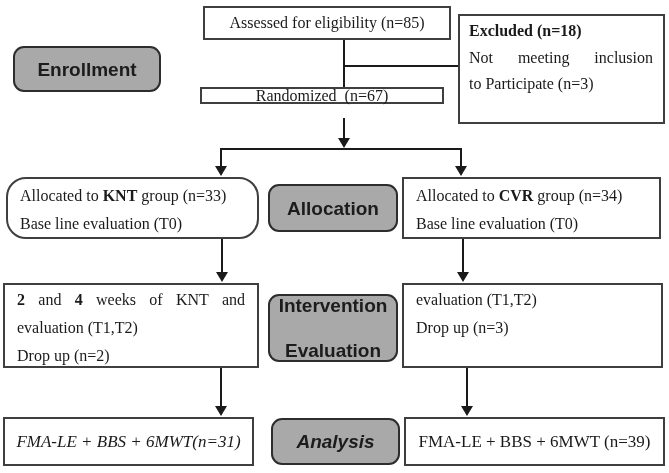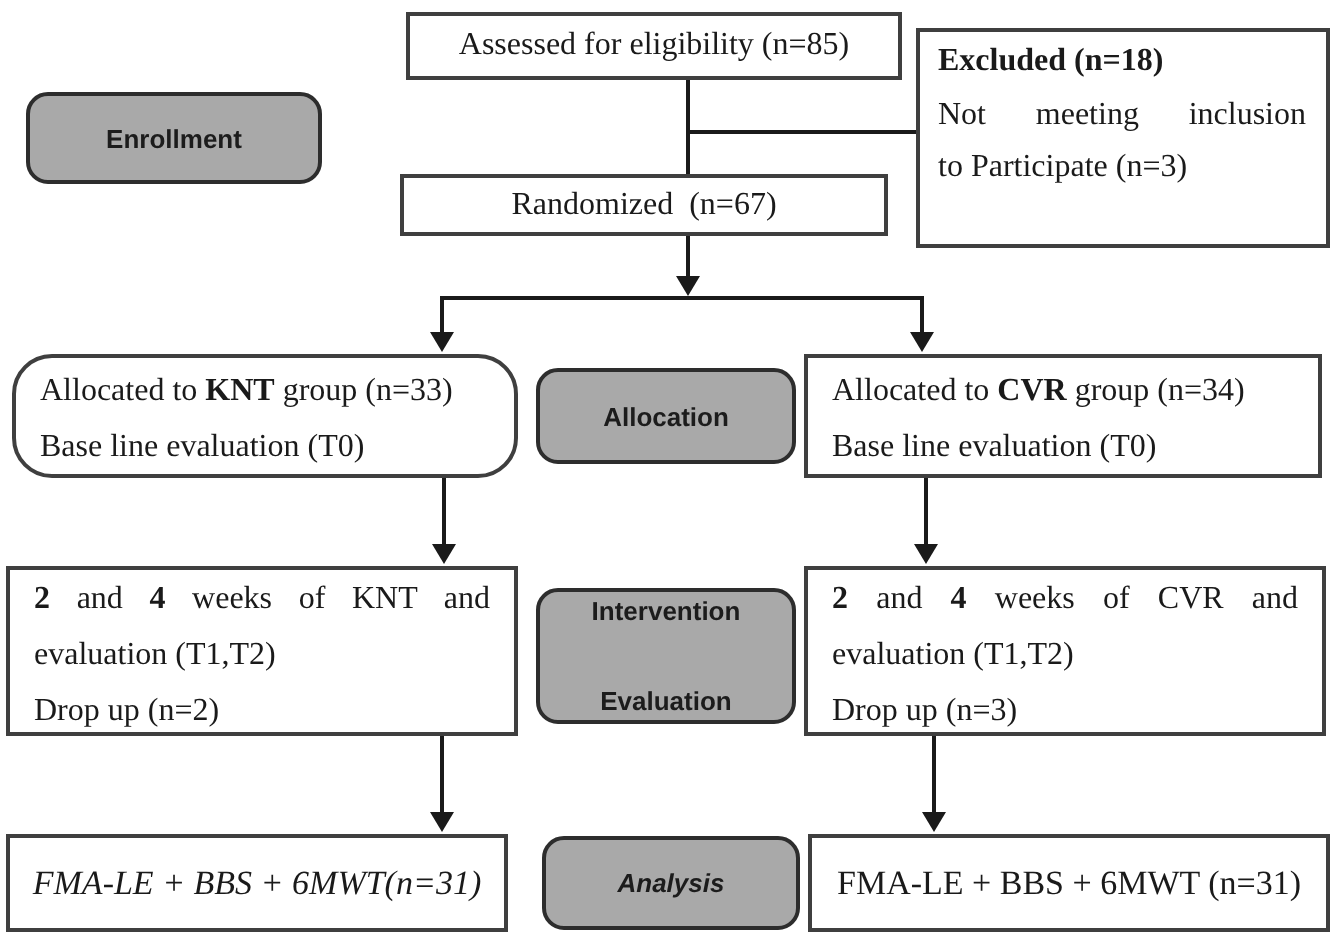--- a/index.html
+++ b/index.html
@@ -12,21 +12,21 @@
     border:2px solid #3f3f3f;font-size:16px;line-height:28px;
   }
   .center{display:flex;align-items:center;justify-content:center;text-align:center;}
   .pad{padding:3px 10px 3px 12px;}
   .prewrap{white-space:pre-wrap;}
   .jline{text-align:justify;text-align-last:justify;}
   .stage{
     position:absolute;box-sizing:border-box;background:#a9a9a9;
     border:2px solid #2d2d2d;border-radius:11px;
     display:flex;flex-direction:column;align-items:center;justify-content:center;
-    font-family:"Liberation Sans", sans-serif;font-weight:bold;font-size:13px;
+    font-family:"Liberation Sans", sans-serif;font-weight:bold;font-size:19px;
     color:#1c1c1c;text-align:center;line-height:25px;
   }
   .vline{position:absolute;width:2px;background:#1a1a1a;}
   .hline{position:absolute;height:2px;background:#1a1a1a;}
   .arrow-down{
     position:absolute;width:0;height:0;
     border-left:6px solid transparent;border-right:6px solid transparent;
     border-top:10px solid #1a1a1a;
   }
   .big{font-size:17px;}
@@ -42,21 +42,21 @@
   <div class="box" style="left:458px;top:14px;width:207px;height:110px;padding:2px 10px 2px 9px;line-height:26.5px;">
     <div><b>Excluded (n=18)</b></div>
     <div class="jline">Not meeting inclusion</div>
     <div>to Participate (n=3)</div>
   </div>
 
   <div class="stage" style="left:13px;top:46px;width:148px;height:46px;">
     <span>Enrollment</span>
   </div>
 
-  <div class="box center prewrap" style="left:200px;top:87px;width:244px;height:31px;">Randomized  (n=67)</div>
+  <div class="box center prewrap" style="left:200px;top:87px;width:244px;height:17px;">Randomized  (n=67)</div>
 
   <div class="vline" style="left:343px;top:40px;height:47px;"></div>
   <div class="hline" style="left:344px;top:65px;width:114px;"></div>
 
   <div class="vline" style="left:343px;top:118px;height:21px;"></div>
   <div class="arrow-down" style="left:338px;top:138px;"></div>
   <div class="hline" style="left:221px;top:148px;width:241px;"></div>
   <div class="vline" style="left:220px;top:148px;height:20px;"></div>
   <div class="arrow-down" style="left:215px;top:166px;"></div>
   <div class="vline" style="left:460px;top:148px;height:20px;"></div>
@@ -86,31 +86,30 @@
     <div>evaluation (T1,T2)</div>
     <div>Drop up (n=2)</div>
   </div>
 
   <div class="stage" style="left:268px;top:294px;width:130px;height:68px;gap:20px;">
     <span>Intervention</span>
     <span>Evaluation</span>
   </div>
 
   <div class="box" style="left:402px;top:283px;width:261px;height:85px;padding:1px 12px;">
-    <div class="jline"><b>2</b><span> and </span><b>4</b><span> weeks of CVR and</span></div>
     <div>evaluation (T1,T2)</div>
     <div>Drop up (n=3)</div>
   </div>
 
   <div class="vline" style="left:220px;top:368px;height:40px;"></div>
   <div class="arrow-down" style="left:215px;top:406px;"></div>
   <div class="vline" style="left:466px;top:368px;height:40px;"></div>
   <div class="arrow-down" style="left:461px;top:406px;"></div>
 
   <div class="box center big" style="left:3px;top:417px;width:251px;height:49px;font-style:italic;">FMA-LE + BBS + 6MWT(n=31)</div>
 
   <div class="stage" style="left:271px;top:418px;width:129px;height:47px;font-style:italic;">
     <span>Analysis</span>
   </div>
 
-  <div class="box center big" style="left:404px;top:417px;width:261px;height:49px;">FMA-LE + BBS + 6MWT (n=31)</div>
+  <div class="box center big" style="left:404px;top:417px;width:261px;height:49px;">FMA-LE + BBS + 6MWT (n=39)</div>
 
 </div>
 
 </body></html>

